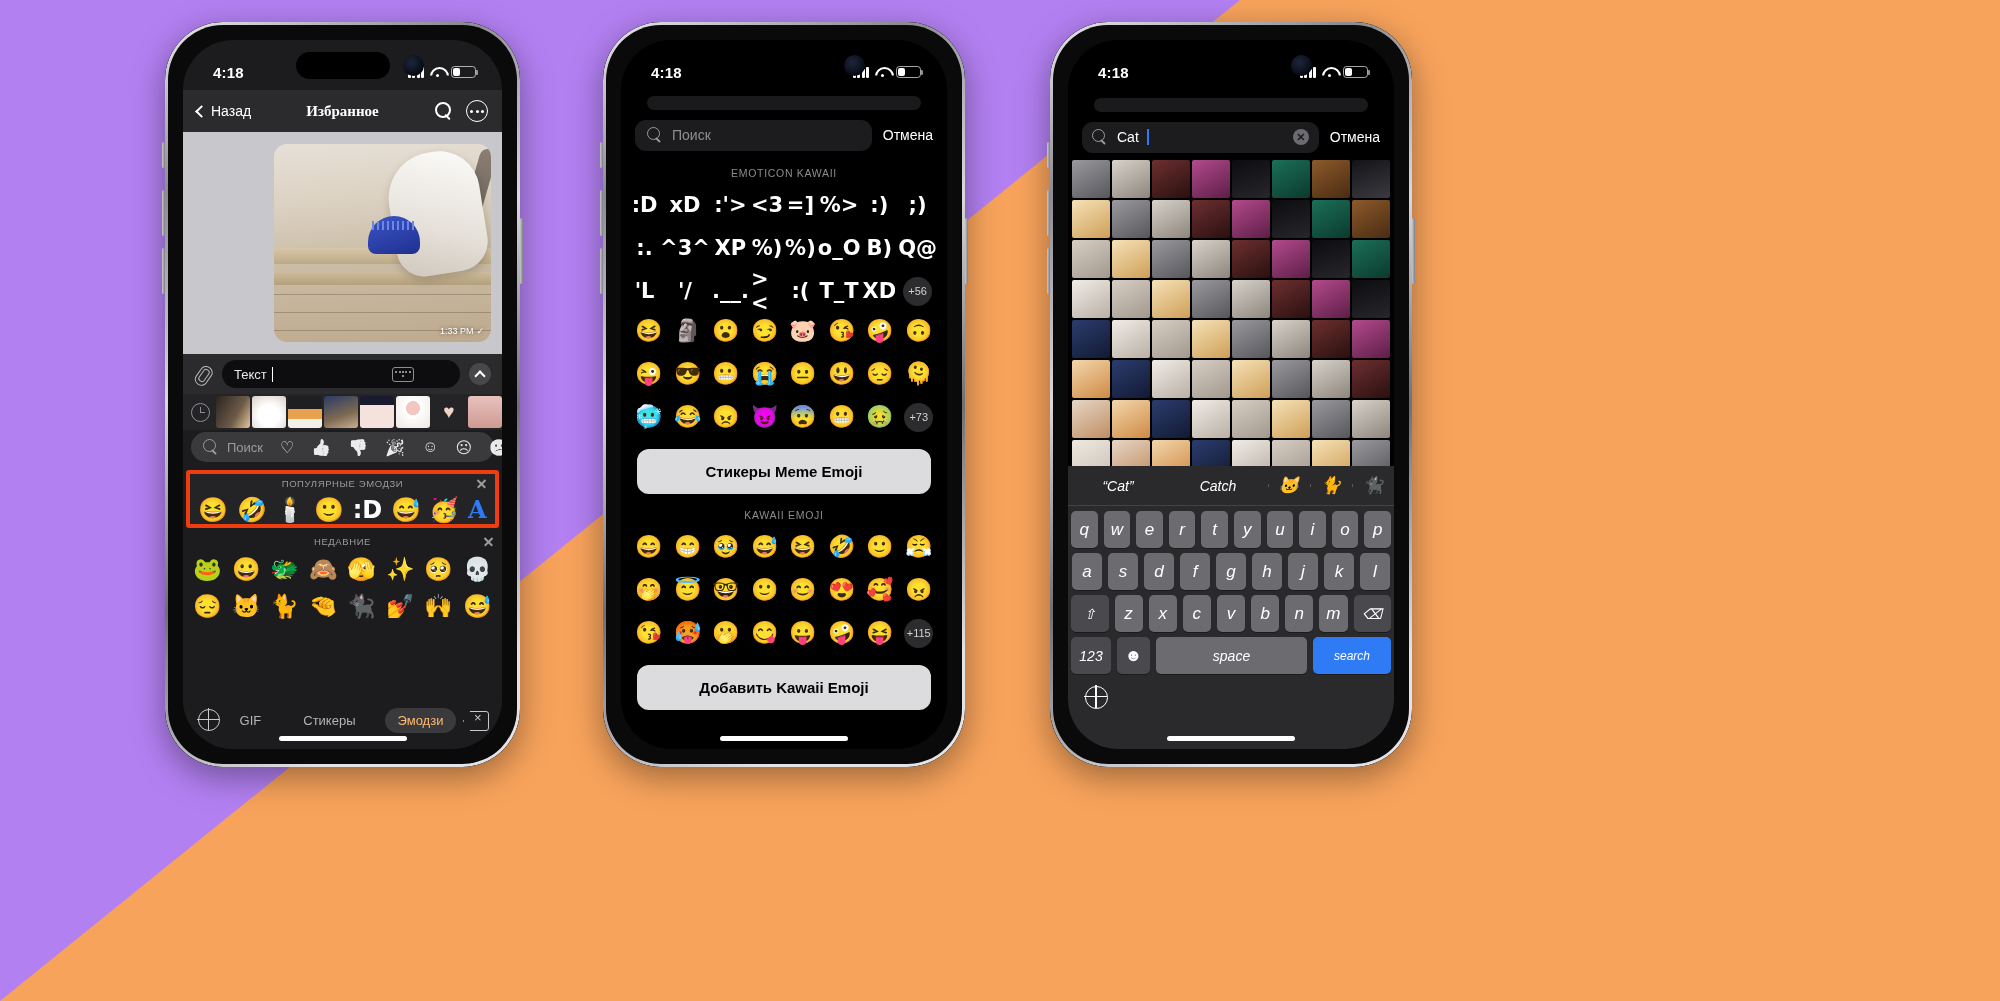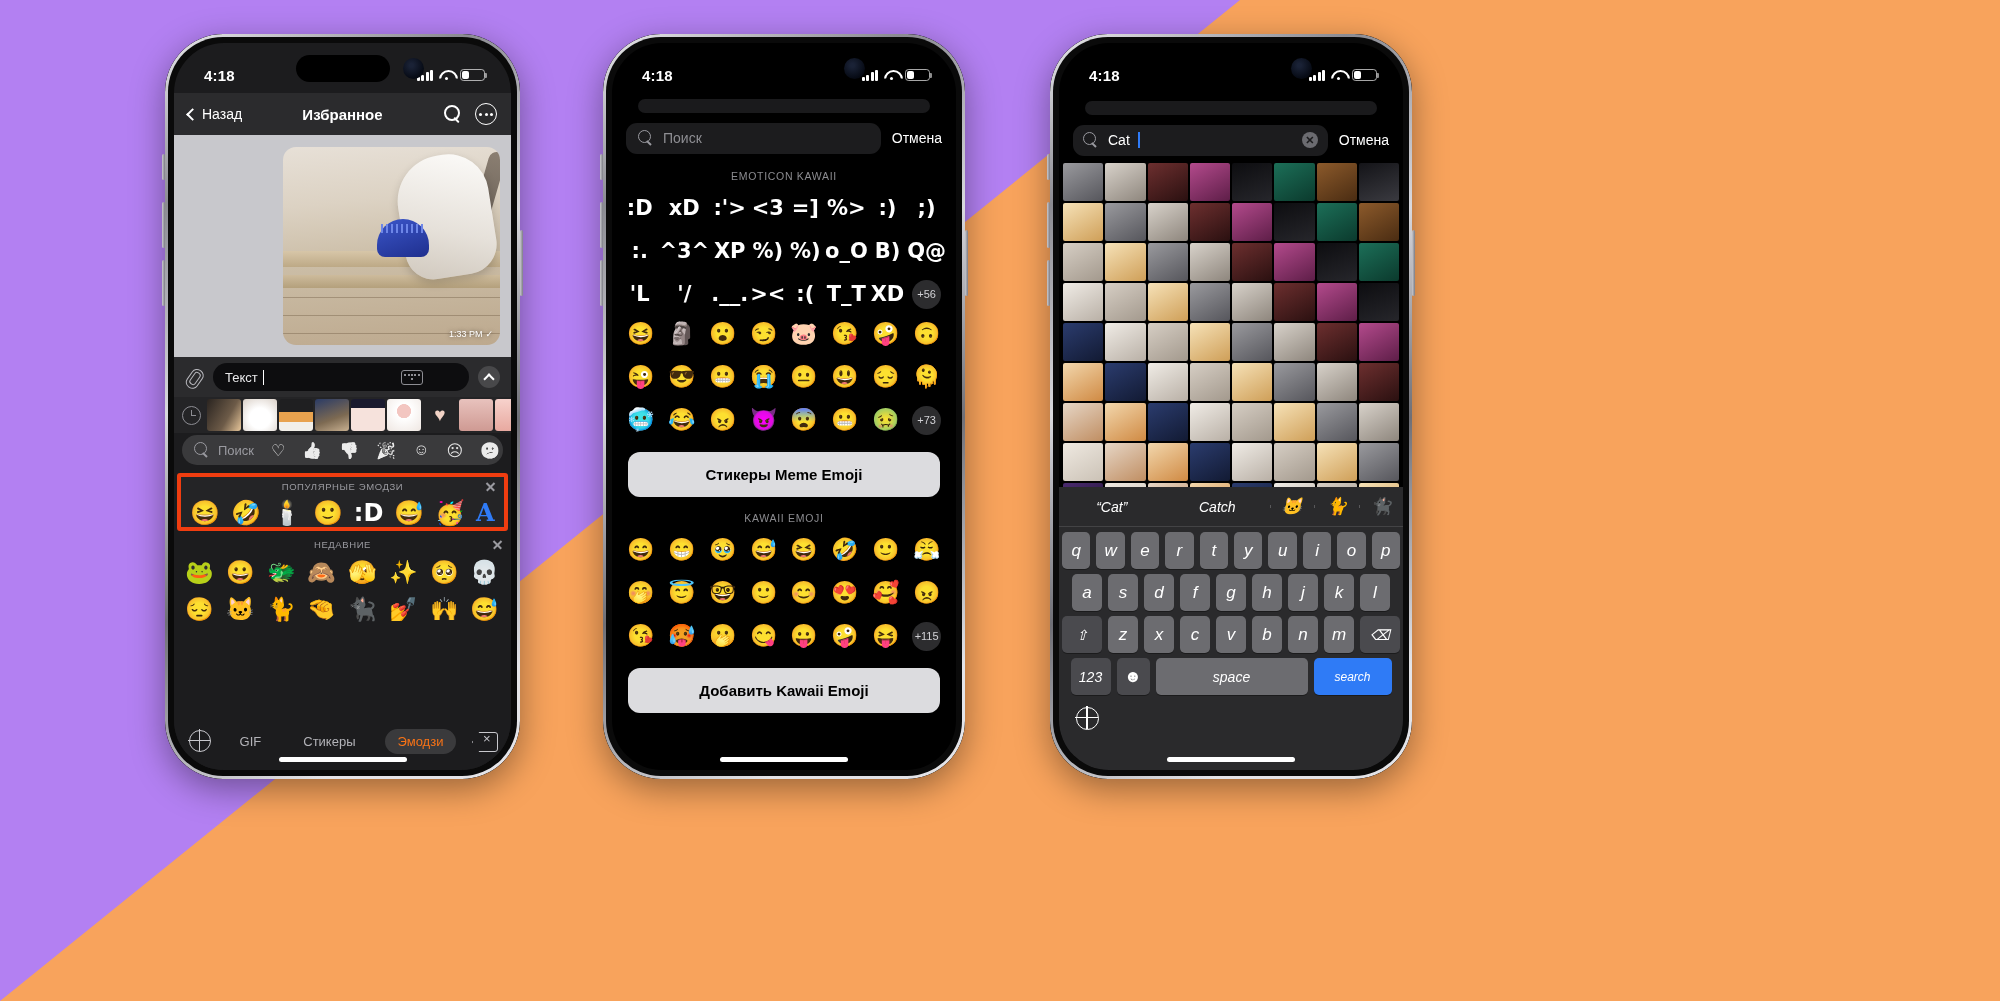--- a/index.html
+++ b/index.html
@@ -26,23 +26,22 @@
     position: absolute; inset: 0;
     background: #f8a35c;
     clip-path: polygon(100% 0, 100% 100%, 0% 100%, 62% 0%);
   }
 
   
   .phone {
     position: absolute;
     border-radius: 58px;
     background: #0a0a0a;
-    padding: 9px;
+    padding: 18px;
     box-shadow: 0 10px 34px rgba(0,0,0,.38);
-    margin-top: 12px;
   }
   .phone::before {
     content:"";
     position:absolute; inset:0;
     border-radius:58px;
     padding:3px;
     background: linear-gradient(150deg,#e9e9ec,#8b8b92 18%,#d9d9de 40%,#6f6f76 62%,#e4e4e8 88%);
     -webkit-mask: linear-gradient(#000 0 0) content-box, linear-gradient(#000 0 0);
     -webkit-mask-composite: xor;
             mask-composite: exclude;
@@ -108,21 +107,21 @@
   
   #p1 { left:165px; top:22px; width:355px; height:745px; }
   #p1 .screen { background:#1c1c1e; }
   .nav1 {
     position:absolute; top:50px; left:0; right:0; height:42px;
     background:#2b2b2d;
     display:flex; align-items:center; padding:0 14px; color:#fff;
   }
   .nav-back { display:flex;align-items:center;gap:5px;font-size:14px; }
   .chev-l { width:9px;height:9px;border-left:2.4px solid #fff;border-bottom:2.4px solid #fff;transform:rotate(45deg); }
-  .nav-title { position:absolute;left:0;right:0;text-align:center;font-size:15px;font-weight:700;pointer-events:none;}
+  .nav-title { position:absolute;left:0;right:0;text-align:center;font-size:15px;font-weight:700;pointer-events:none;font-family:Liberation Serif, serif;}
   .nav-actions{ margin-left:auto; display:flex;align-items:center;gap:13px; z-index:2;}
   .ic-circle{width:22px;height:22px;border:1.6px solid #fff;border-radius:50%;display:flex;align-items:center;justify-content:center;gap:2.5px;}
   .ic-circle b{display:block;width:3px;height:3px;border-radius:50%;background:#fff;}
   .ic-search{width:18px;height:18px;position:relative;}
   .ic-search::before{content:"";position:absolute;width:12px;height:12px;border:2px solid #fff;border-radius:50%;left:0;top:0;}
   .ic-search::after{content:"";position:absolute;width:7px;height:2px;background:#fff;transform:rotate(45deg);left:9px;top:14px;border-radius:1px;}
 
   .chatarea {
     position:absolute; top:92px; left:0; right:0; height:222px;
     background:#c8c8cc; overflow:hidden;
@@ -232,21 +231,21 @@
 
   .tabbar1{
     position:absolute;bottom:0;left:0;right:0;height:58px;background:#1c1c1e;
     display:flex;align-items:center;padding:0 15px; gap:5px;
   }
   .globe{width:22px;height:22px;border:1.7px solid #c8c8cd;border-radius:50%;position:relative;flex:0 0 auto;}
   .globe::before{content:"";position:absolute;left:8.5px;top:-1.7px;width:1.7px;height:22px;background:#c8c8cd;}
   .globe::after{content:"";position:absolute;top:8.5px;left:-1.7px;width:22px;height:1.7px;background:#c8c8cd;}
   .tabs1{flex:1;display:flex;align-items:center;justify-content:center;gap:16px;}
   .tab1{font-size:13px;color:#b3b3b8;padding:5px 13px;border-radius:13px;}
-  .tab1.active{background:#3a3a3c;color:#f97316;}
+  .tab1.active{background:#3a3a3c;color:#fdba74;}
   .bksp{width:24px;height:18px;position:relative;flex:0 0 auto;}
   .bksp::before{
     content:"";position:absolute;left:0;top:0;width:24px;height:18px;
     border:1.7px solid #c8c8cd;border-radius:3px;
     clip-path:polygon(28% 0,100% 0,100% 100%,28% 100%,0 50%);
   }
   .bksp::after{content:"×";position:absolute;left:11px;top:-1px;color:#c8c8cd;font-size:13px;}
 
   
   #p2 { left:603px; top:22px; width:362px; height:745px; }

